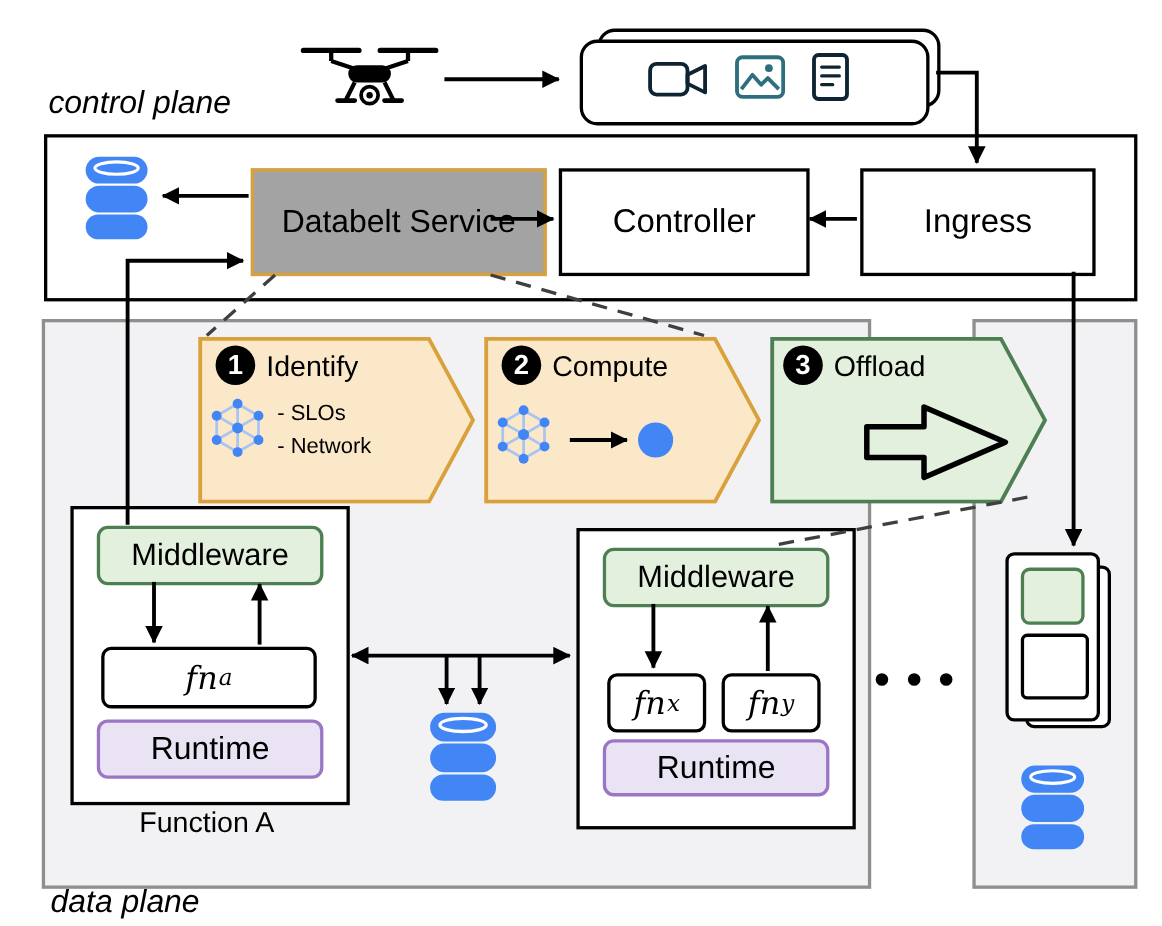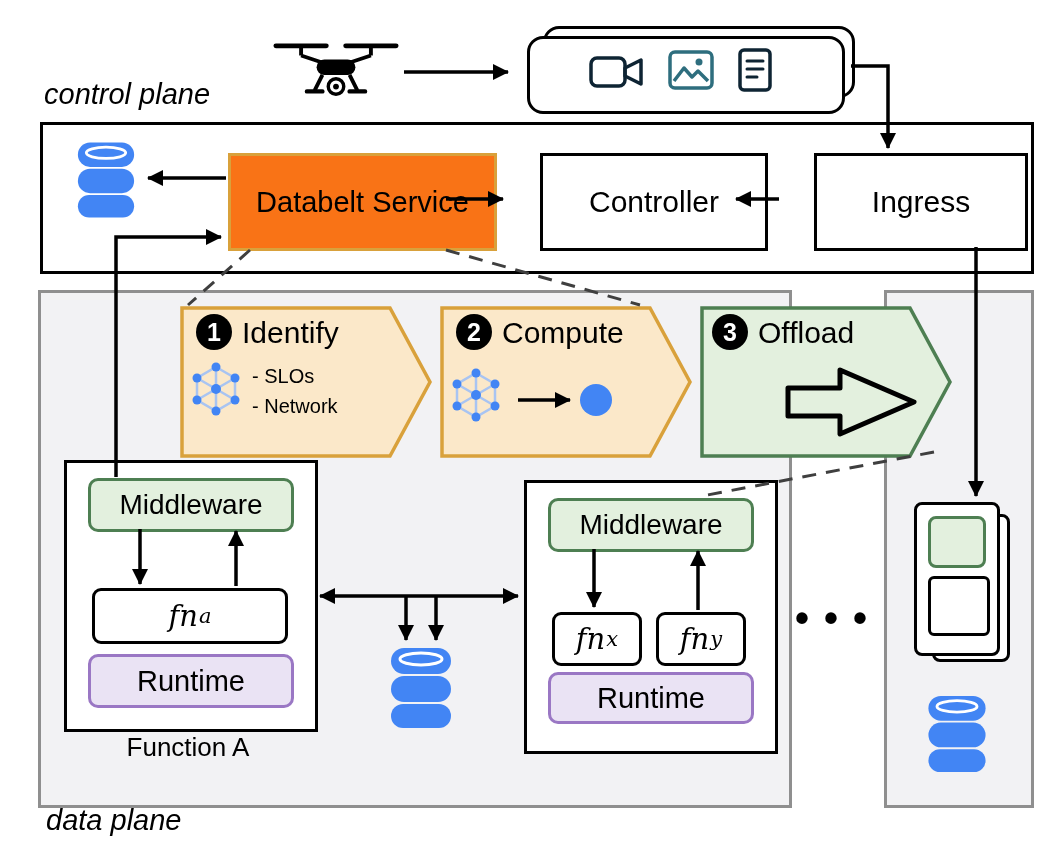--- a/index.html
+++ b/index.html
@@ -4,27 +4,27 @@
 <style>
   html,body{margin:0;padding:0;}
   body{
     width:1056px;height:842px;position:relative;background:#ffffff;
     font-family:"Liberation Sans",sans-serif;color:#000;overflow:hidden;
   }
   .abs{position:absolute;}
   .plane-label{font-style:italic;font-size:29px;}
   .cp-box{left:40px;top:122px;width:988px;height:146px;border:3.5px solid #000;background:#fff;}
   .plane{background:#F2F2F4;border:3px solid #8F8F8F;}
-  .node-box{border:3.5px solid #000;background:#fff;display:flex;align-items:center;justify-content:center;font-size:30px;margin-left:32px;}
-  .databelt{background:#f97316;border:3px solid #D9A13B;display:flex;align-items:center;justify-content:center;
+  .node-box{border:3.5px solid #000;background:#fff;display:flex;align-items:center;justify-content:center;font-size:30px;}
+  .databelt{background:#a3a3a3;border:3px solid #D9A13B;display:flex;align-items:center;justify-content:center;
             text-align:center;font-size:29px;line-height:1.2;padding:0 24px;}
   .media{background:#fff;border:3.5px solid #000;border-radius:16px;}
   .step-num{width:36px;height:36px;border-radius:50%;background:#000;color:#fff;font-weight:bold;
             font-size:25px;display:flex;align-items:center;justify-content:center;}
-  .banner-label{font-size:30px;line-height:34px;}
+  .banner-label{font-size:26px;line-height:34px;}
   .bullet{font-size:20px;line-height:28px;}
   .blue-dot{width:32px;height:32px;border-radius:50%;background:#4285F4;}
   .func-box{background:#fff;border:3.5px solid #000;}
   .mw{background:#E3F0DE;border:3px solid #4E7F52;border-radius:10px;display:flex;align-items:center;justify-content:center;font-size:28px;}
   .rt{background:#EAE3F4;border:3px solid #9A77C4;border-radius:10px;display:flex;align-items:center;justify-content:center;font-size:29px;}
   .fnbox{background:#fff;border:3px solid #000;border-radius:9px;display:flex;align-items:center;justify-content:center;
          font-family:"DejaVu Serif",serif;font-style:italic;font-size:29px;}
   .fnbox sub{font-size:21px;margin-left:1px;}
   .caption{font-size:26px;text-align:center;}
   .docsheet{background:#fff;border:3px solid #000;border-radius:8px;}

